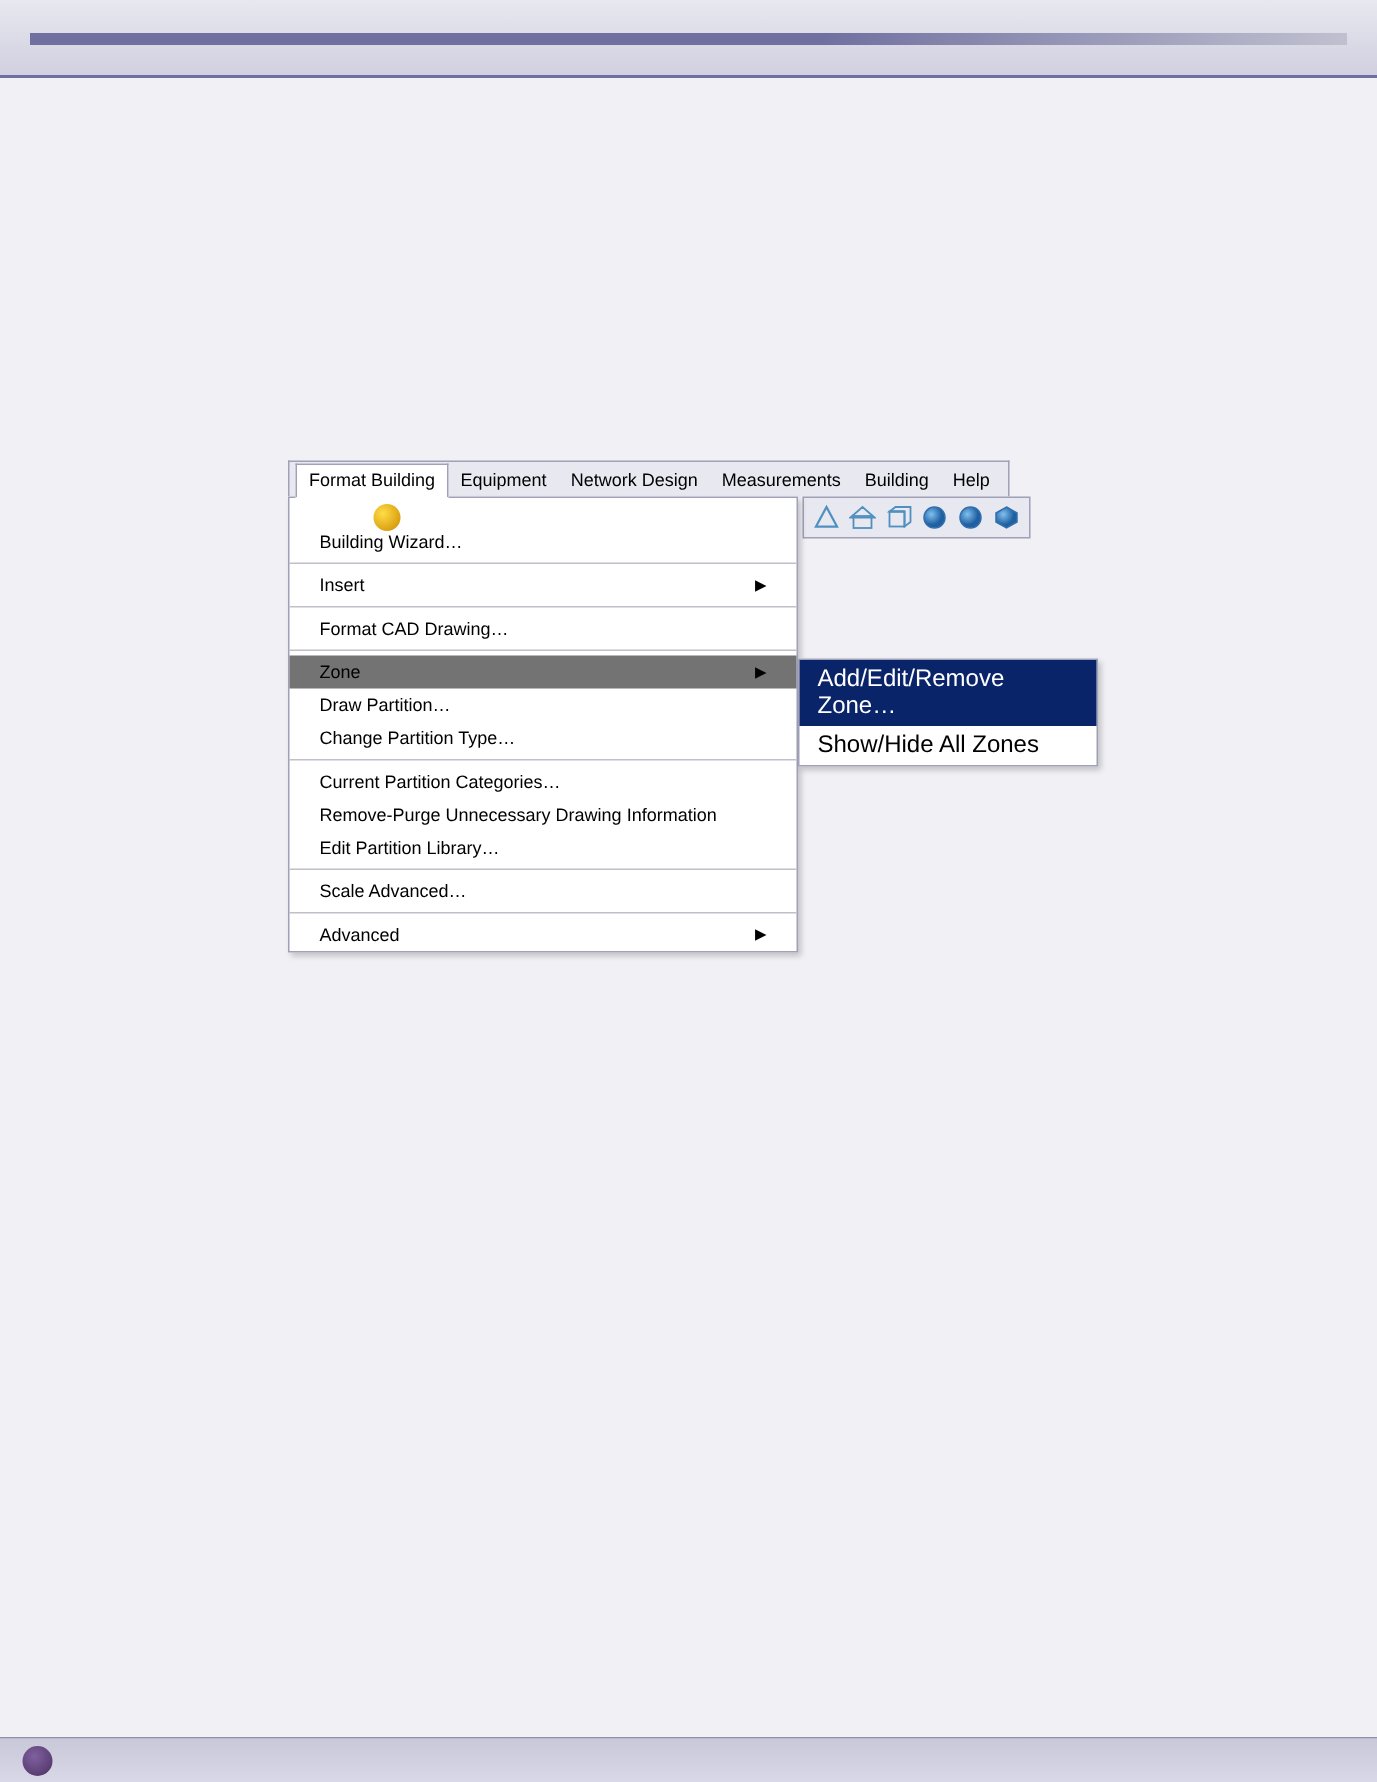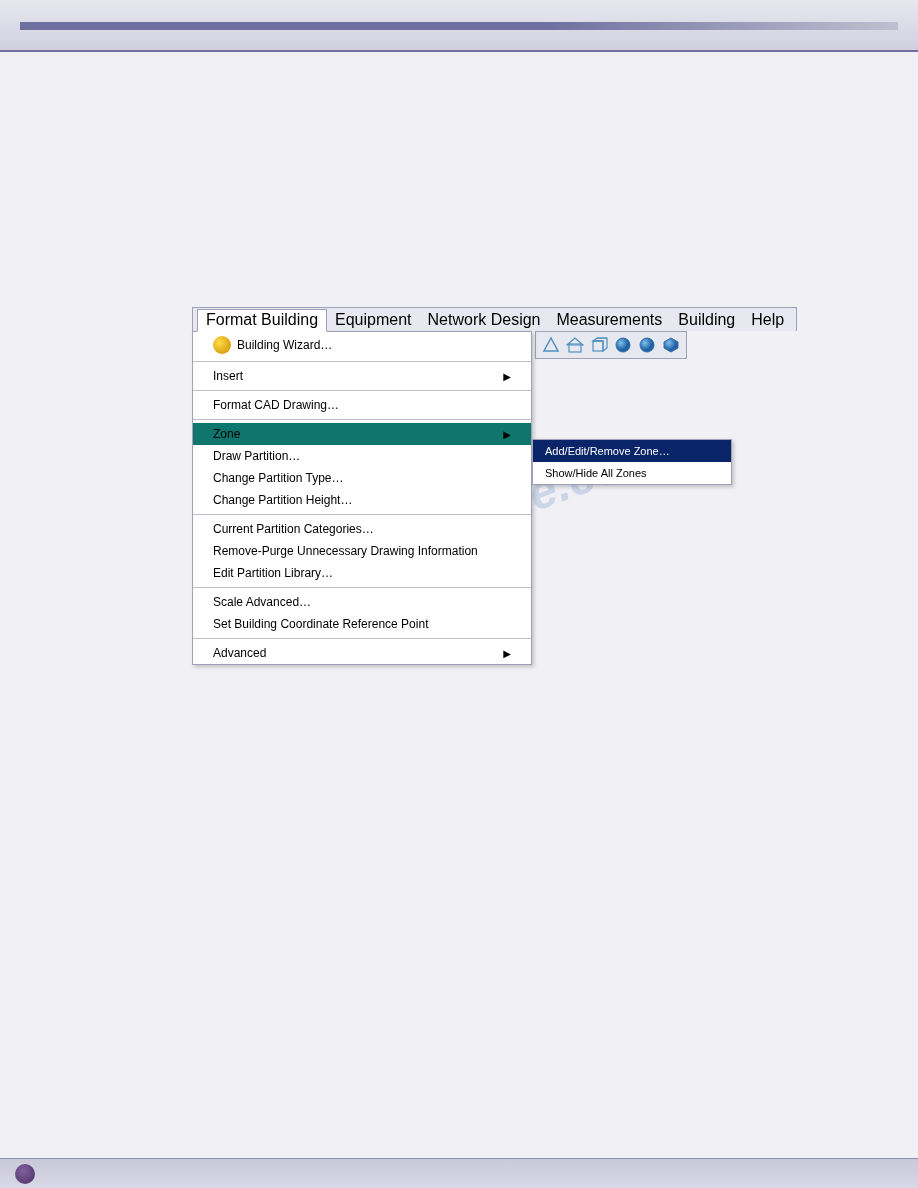--- a/index.html
+++ b/index.html
@@ -81,21 +81,21 @@
       border-bottom: none;
       height: 24px;
       align-items: center;
       padding: 0 4px;
       white-space: nowrap;
     }
 
     .menu-bar-item {
       padding: 2px 8px;
       cursor: pointer;
-      font-size: 16px;
+      font-size: 12px;
       color: #000;
       height: 100%;
       display: flex;
       align-items: center;
     }
 
     .menu-bar-item.active {
       background: #ffffff;
       border: 1px solid #a0a0b8;
       border-bottom: 1px solid #ffffff;
@@ -124,21 +124,21 @@
       cursor: pointer;
       font-size: 12px;
       color: #000;
       display: flex;
       align-items: center;
       justify-content: space-between;
       min-height: 22px;
     }
 
     .dropdown-item.highlighted {
-      background: #0f766e;
+      background: #737373;
       color: #000;
     }
 
     .dropdown-separator {
       height: 1px;
       background: #c0c0c8;
       margin: 3px 0;
     }
 
     .dropdown-item .arrow {
@@ -158,21 +158,21 @@
       background: #ffffff;
       border: 1px solid #a0a0b8;
       width: 200px;
       box-shadow: 2px 2px 4px rgba(0,0,0,0.2);
       z-index: 10;
     }
 
     .submenu-item {
       padding: 4px 12px;
       cursor: pointer;
-      font-size: 11px;
+      font-size: 16px;
       color: #000;
       min-height: 22px;
       display: flex;
       align-items: center;
     }
 
     .submenu-item.highlighted {
       background: #0a246a;
       color: #ffffff;
     }
@@ -222,20 +222,21 @@
       background: radial-gradient(circle at 35% 35%, #ffdd44, #cc8800);
       display: inline-block;
       margin-right: 6px;
       vertical-align: middle;
       flex-shrink: 0;
     }
 
     .dropdown-item-with-icon {
       display: flex;
       align-items: center;
+      flex-direction: column;
     }
   </style>
 </head>
 <body>
 
 <div class="top-bar">
   <div class="top-bar-inner"></div>
 </div>
 
 <div class="main-content">
@@ -285,23 +286,20 @@
         </div>
 
         <div class="dropdown-item">
           <span class="dropdown-item-text">Draw Partition…</span>
         </div>
 
         <div class="dropdown-item">
           <span class="dropdown-item-text">Change Partition Type…</span>
         </div>
 
-        <div class="dropdown-item">
-          <span class="dropdown-item-text">Change Partition Height…</span>
-        </div>
 
 
         <div class="dropdown-separator"></div>
 
         <div class="dropdown-item">
           <span class="dropdown-item-text">Current Partition Categories…</span>
         </div>
 
         <div class="dropdown-item">
           <span class="dropdown-item-text">Remove-Purge Unnecessary Drawing Information</span>
@@ -310,23 +308,20 @@
         <div class="dropdown-item">
           <span class="dropdown-item-text">Edit Partition Library…</span>
         </div>
 
         <div class="dropdown-separator"></div>
 
         <div class="dropdown-item">
           <span class="dropdown-item-text">Scale Advanced…</span>
         </div>
 
-        <div class="dropdown-item">
-          <span class="dropdown-item-text">Set Building Coordinate Reference Point</span>
-        </div>
 
         <div class="dropdown-separator"></div>
 
         <div class="dropdown-item">
           <span class="dropdown-item-text">Advanced</span>
           <span class="arrow">▶</span>
         </div>
 
       </div>
 

